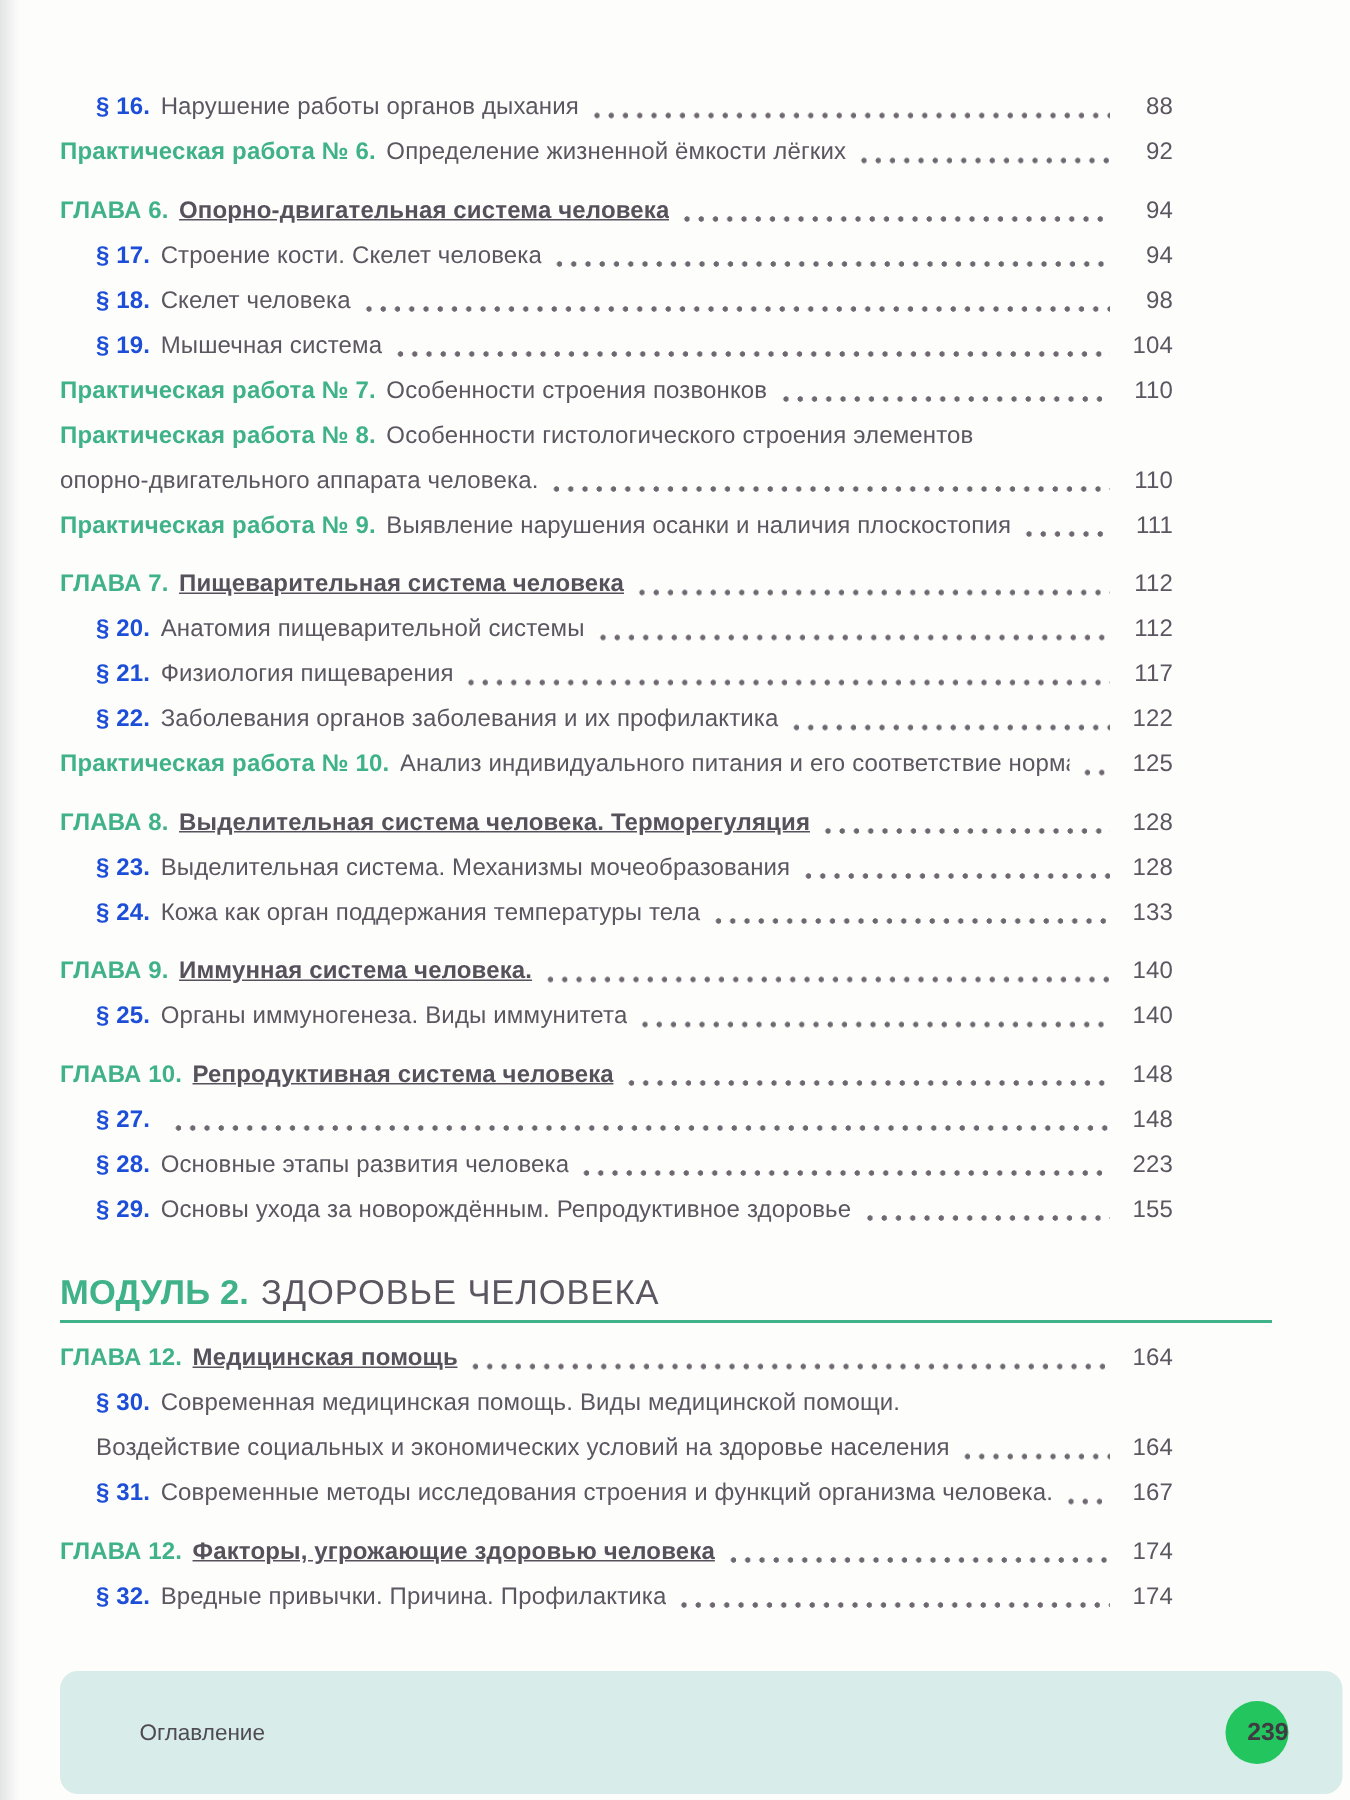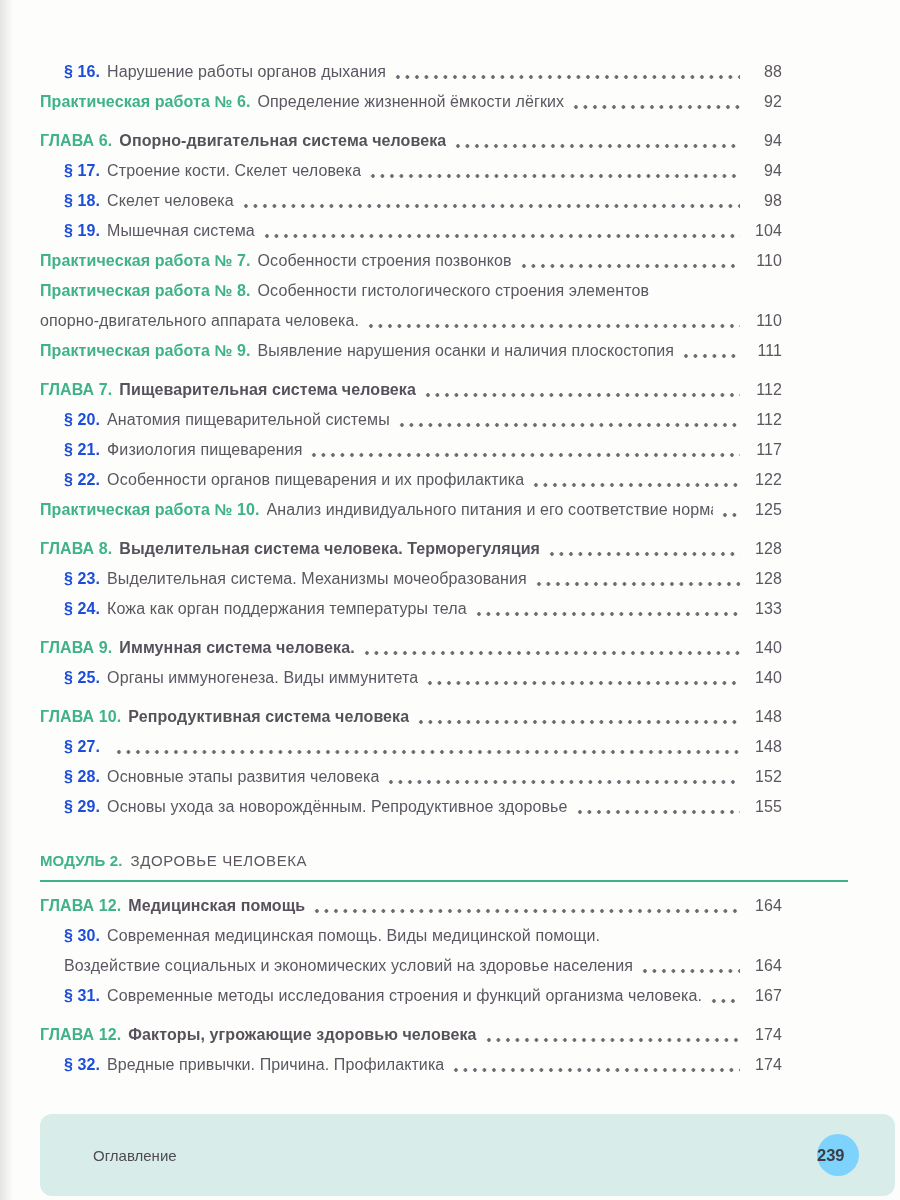--- a/index.html
+++ b/index.html
@@ -16,47 +16,47 @@
   .toc{
     position:absolute; left:40px; top:57px; width:742px;
     font-size:16px; color:#5b5660; letter-spacing:0.1px;
   }
   .row{ display:flex; align-items:baseline; line-height:30px; }
   .prefix{ font-weight:700; margin-right:7px; white-space:pre; }
   .section{ padding-left:24px; }
   .section .prefix{ color:#1d4ed8; }
   .practice .prefix, .chapter .prefix{ color:#3fb289; }
   .chapter{ margin-top:9px; }
-  .chapter .title{ font-weight:700; color:#56515b; }
+  .chapter .title{ font-weight:700; color:#56515b;text-decoration:underline; }
   .title{ white-space:nowrap; flex:0 1 auto; overflow:hidden; }
   .indent{ padding-left:24px; }
   .leader{
     flex:1 1 20px; min-width:16px; align-self:stretch;
     margin:0 6px 0 8px;
     background-image:radial-gradient(circle at 4px 20px, #6e6870 1.6px, transparent 2px);
     background-size:9.5px 30px; background-repeat:repeat-x;
   }
   .pagenum{ flex:0 0 auto; min-width:36px; text-align:right; color:#5b5660; }
   .module{
     margin-top:24px; margin-bottom:8px; padding-bottom:4px;
     border-bottom:2.5px solid #3fb289;
-    font-size:15px; line-height:30px; width:808px; white-space:nowrap;
+    font-size:23px; line-height:30px; width:808px; white-space:nowrap;
   }
   .mod-prefix{ color:#3fb289; font-weight:700; margin-right:8px; }
   .mod-title{ color:#5b5660; font-weight:400; letter-spacing:0.6px; }
   .footer{
     position:absolute; left:40px; right:5px; top:1114px; bottom:4px;
     background:#d8ece9; border-radius:12px;
     display:flex; align-items:center; padding-left:25px; box-sizing:border-box;
   }
   .footer-label{ font-size:15px; color:#4f4b52;margin-left:28px; }
   .page-badge{
     position:absolute; right:36px; top:50%; transform:translateY(-50%);
-    width:42px; height:42px; border-radius:50%; background:#7dd3fc;
-    display:flex; align-items:center; justify-content:flex-start;
+    width:42px; height:42px; border-radius:50%; background:#22c55e;
+    display:flex; align-items:center; justify-content:flex-end;
   }
   .page-badge span{ font-weight:700; font-size:16.5px; color:#3e3b42; }
 </style>
 </head>
 <body>
 
 <div>
   <div class="edge-shadow"></div>
 
   <div class="toc">
@@ -130,21 +130,21 @@
         <span class="pagenum">112</span>
       </div>
       <div class="row section">
         <span class="prefix">§ 21.</span>
         <span class="title">Физиология пищеварения</span>
         <span class="leader"></span>
         <span class="pagenum">117</span>
       </div>
       <div class="row section">
         <span class="prefix">§ 22.</span>
-        <span class="title">Особенности органов пищеварения и их профилактика</span>
+        <span class="title">Заболевания органов заболевания и их профилактика</span>
         <span class="leader"></span>
         <span class="pagenum">122</span>
       </div>
       <div class="row practice">
         <span class="prefix">Практическая работа № 10.</span>
         <span class="title">Анализ индивидуального питания и его соответствие нормам</span>
         <span class="leader"></span>
         <span class="pagenum">125</span>
       </div>
       <div class="row chapter">
@@ -185,21 +185,21 @@
       </div>
       <div class="row section">
         <span class="prefix">§ 27.</span>
         <span class="leader"></span>
         <span class="pagenum">148</span>
       </div>
       <div class="row section">
         <span class="prefix">§ 28.</span>
         <span class="title">Основные этапы развития человека</span>
         <span class="leader"></span>
-        <span class="pagenum">152</span>
+        <span class="pagenum">223</span>
       </div>
       <div class="row section">
         <span class="prefix">§ 29.</span>
         <span class="title">Основы ухода за новорождённым. Репродуктивное здоровье</span>
         <span class="leader"></span>
         <span class="pagenum">155</span>
       </div>
       <div class="module"><span class="mod-prefix">МОДУЛЬ 2.</span><span class="mod-title">ЗДОРОВЬЕ ЧЕЛОВЕКА</span></div>
       <div class="row chapter">
         <span class="prefix">ГЛАВА 12.</span>

